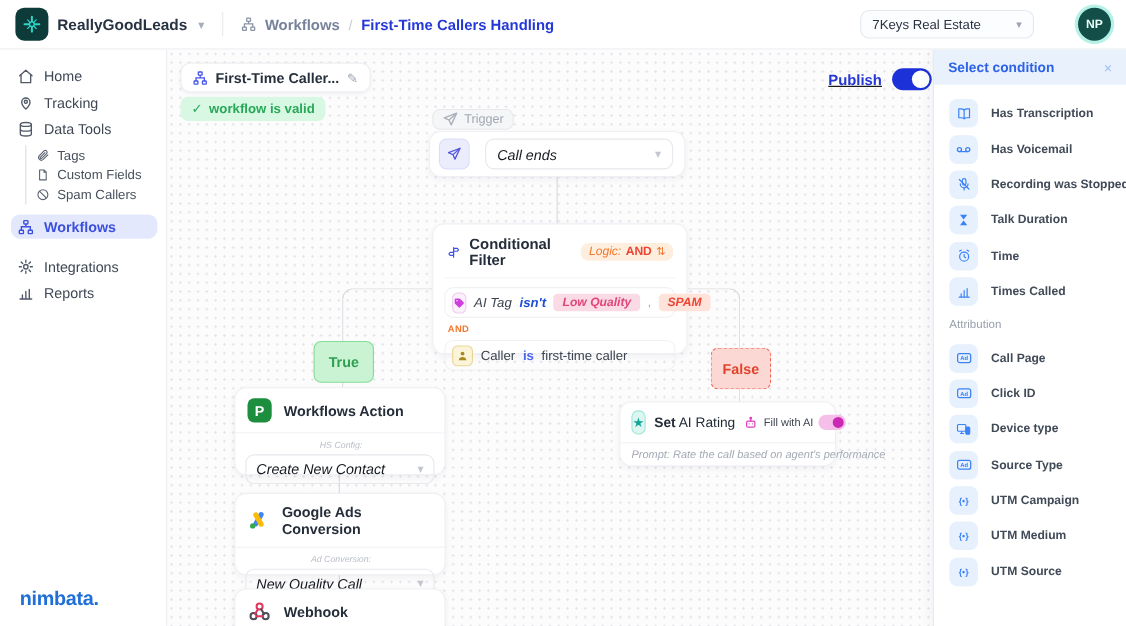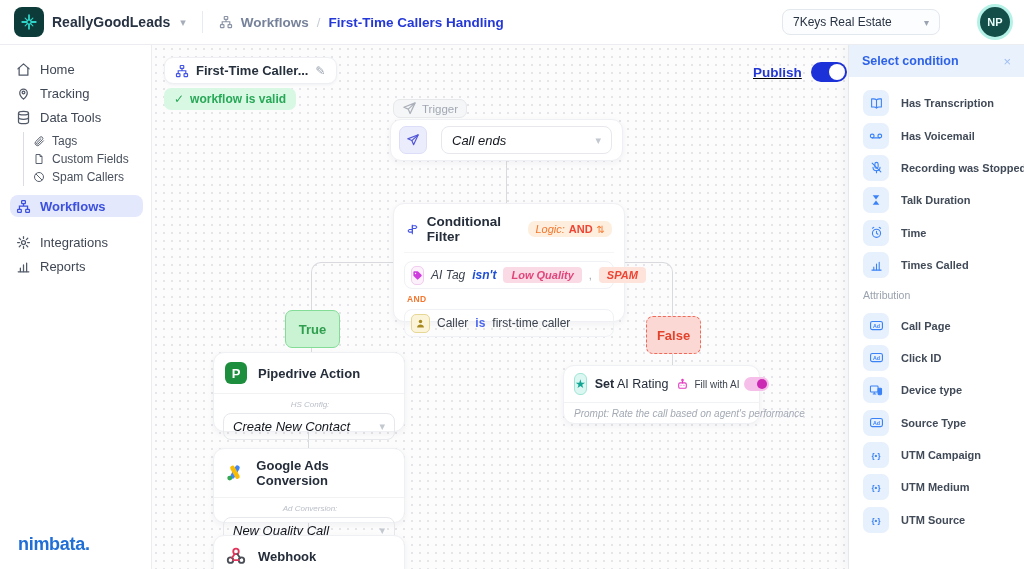--- a/index.html
+++ b/index.html
@@ -356,21 +356,21 @@
   <div class="branch branch-true abs">
       <span>True</span>
     </div>
   <div class="branch branch-false abs">
       <span>False</span>
     </div>
 
   <div class="node action-card pd-card abs">
     <div class="ac-head">
       <span class="pd-logo">P</span>
-      <span class="ac-title">Pipedrive Action</span>
+      <span class="ac-title">Workflows Action</span>
     </div>
     <div class="ac-body">
       <div class="cfg-label">HS Config:</div>
       <div class="ac-select">
         <span>Create New Contact</span>
         <span class="chev">▾</span>
       </div>
     </div>
   </div>
 

